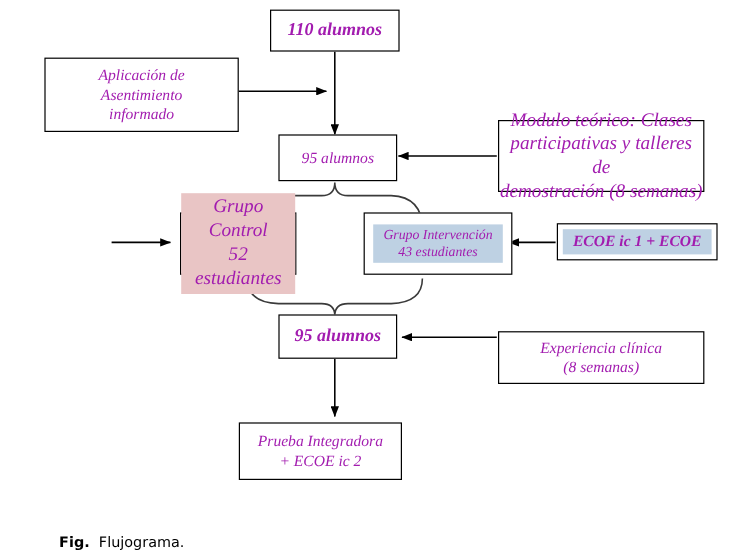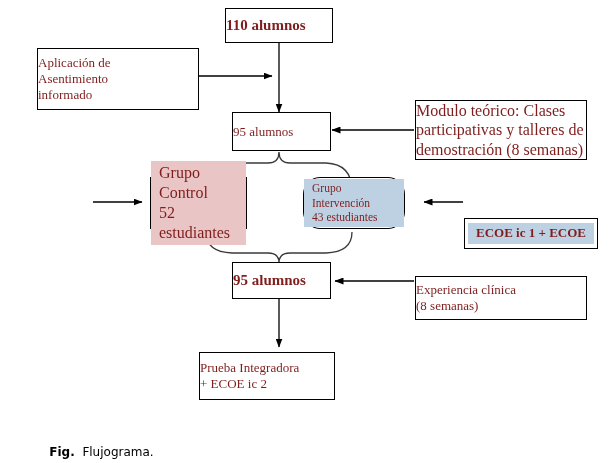--- a/index.html
+++ b/index.html
@@ -17,23 +17,24 @@
     color: #000000;
   }
   .node {
     position: absolute;
     box-sizing: border-box;
     border: 1px solid #000000;
     background: #ffffff;
     display: flex;
     align-items: center;
     justify-content: center;
-    text-align: left;
+    text-align: center;
     line-height: 1.22;
-    color: #7f1d1d;
+    color: #a21caf;
+    font-style: italic;
   }
   .node .txt {
     display: block;
     width: 100%;
     white-space: pre-line;
   }
   .fill {
     display: inline-block;
     padding: 2px 8px;
     line-height: 1.25;
@@ -114,26 +115,26 @@
 participativas y talleres de
 demostración (8 semanas)</span>
   </div>
 
 
   <div class="node sz-sm" style="left:150px; top:177px; width:97px; height:52px;">
     <span class="fill fill-pink">Grupo Control
 52 estudiantes</span>
   </div>
 
-  <div class="node sz-xs" style="left:303px; top:177px; width:102px; height:52px;border-radius:17px;">
+  <div class="node sz-xs" style="left:303px; top:177px; width:124px; height:52px;">
     <span class="fill fill-blue">Grupo Intervención
 43 estudiantes</span>
   </div>
 
-  <div class="node sz-md" style="left:464px; top:186px; width:134px; height:31px;margin-top:32px;">
+  <div class="node sz-md" style="left:464px; top:186px; width:134px; height:31px;">
     <span class="fill fill-blue bold">ECOE ic 1 + ECOE</span>
   </div>
 
   <div class="node sz-lg bold" style="left:232px; top:262px; width:99px; height:37px;">
     <span class="txt">95 alumnos</span>
   </div>
 
   <div class="node sz-md" style="left:415px; top:259px; width:172px; height:44px;margin-top:17px;">
     <span class="txt">Experiencia clínica
 (8 semanas)</span>

